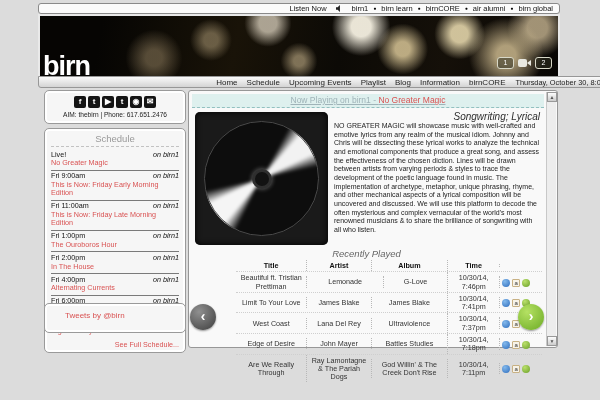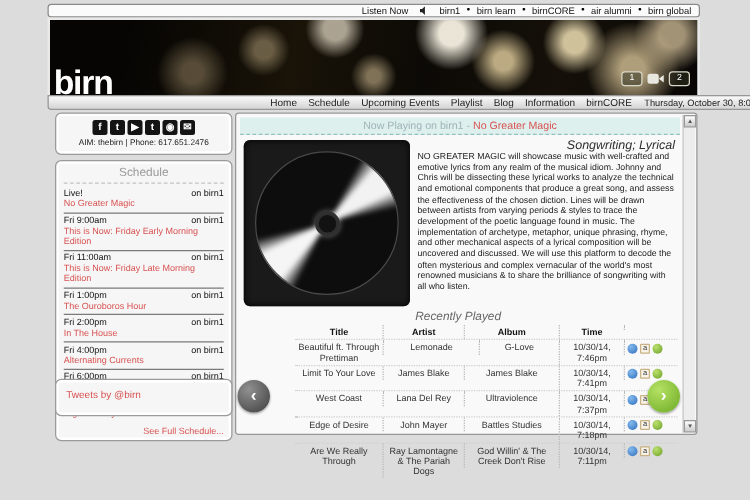--- a/index.html
+++ b/index.html
@@ -57,59 +57,59 @@
   .sicon{width:12px;height:12px;background:#141414;color:#fff;border-radius:2px;font-size:8px;
          line-height:12px;text-align:center;font-weight:bold;cursor:pointer;}
   .contact{font-size:6.6px;color:#222;margin-top:3px;}
 
   .schedulebox{position:absolute;left:44px;top:128px;width:142px;padding:4px 6px 3px;}
   .sched-title{font-size:9.5px;color:#999;text-align:center;border-bottom:1px dashed #c2c2c2;
                padding-bottom:2px;margin-bottom:2px;}
   .sched-entry{border-bottom:1px solid #7a7a7a;padding:1.5px 0 2px;}
   .sched-entry:last-of-type{border-bottom:none;}
   .sched-top{display:flex;justify-content:space-between;font-size:7.2px;color:#111;line-height:1.2;}
-  .sched-station{}
+  .sched-station{font-style:italic;}
   .sched-show{display:block;font-size:7.2px;color:#d95252;line-height:1.18;cursor:pointer;text-decoration:none;}
   .see-full{text-align:right;font-size:7.2px;color:#d95252;padding-top:2px;cursor:pointer;}
 
-  .tweets{position:absolute;left:44px;top:303px;width:142px;height:30px;padding:7px 8px;font-size:8px;color:#d95252;}
+  .tweets{position:absolute;left:44px;top:303px;width:142px;height:30px;padding:7px 20px;font-size:8px;color:#d95252;}
   .tweets span{cursor:pointer;}
 
   
   .main{position:absolute;left:188px;top:90px;width:370px;height:258px;background:#f9f9f9;
         border:1px solid #979797;border-radius:3px;box-sizing:border-box;}
   .scrollbar{position:absolute;top:1px;right:1px;bottom:1px;width:10px;background:#ededed;
              border-left:1px solid #c8c8c8;box-sizing:border-box;}
   .scroll-btn{position:absolute;left:0;width:10px;height:10px;background:linear-gradient(#fdfdfd,#cccccc);
               border:1px solid #999;box-sizing:border-box;font-size:5px;line-height:8px;text-align:center;
               color:#555;cursor:pointer;}
   .scroll-btn.up{top:0;}
   .scroll-btn.down{bottom:0;}
 
   .nowbar{position:absolute;left:3px;right:13px;top:3px;height:13px;background:#def0ee;
-          border-bottom:1px dashed #93c0c0;font-size:8.5px;line-height:13px;text-align:center;color:#9fb3b8;}
+          border-bottom:1px dashed #93c0c0;font-size:8.5px;line-height:13px;text-align:center;color:#9fb3b8;text-decoration:underline;}
   .nowbar .show{color:#d95252;cursor:pointer;}
 
   .art{position:absolute;left:6px;top:21px;width:133px;height:133px;background:#1a1a1a;border-radius:5px;
        box-shadow:inset 0 0 6px #000;}
   .disc-wrap{position:absolute;left:9px;top:9px;width:115px;height:115px;border-radius:50%;overflow:hidden;}
   .disc{position:absolute;left:-4px;top:-4px;width:123px;height:123px;border-radius:50%;filter:blur(1.5px);
         background:conic-gradient(from 0deg,#0d0d0d 0deg 28deg,#f2f2f2 42deg 64deg,#0d0d0d 78deg 206deg,
                    #f5f5f5 220deg 244deg,#0d0d0d 258deg 360deg);}
   .disc-ring{position:absolute;left:9px;top:9px;width:113px;height:113px;border:1px solid #4a4a4a;border-radius:50%;}
   .hub{position:absolute;left:50%;top:50%;width:14px;height:14px;margin:-10px 0 0 -10px;border-radius:50%;
        background:#121212;border:3px solid #2f2f2f;box-shadow:0 0 5px rgba(255,255,255,.4);}
 
   .genre{position:absolute;left:145px;right:17px;top:20px;text-align:right;font-style:italic;
          font-size:10px;color:#2e2e2e;}
   .desc{position:absolute;left:145px;right:17px;top:31px;font-size:7px;line-height:1.24;color:#222;}
 
   .rp-title{position:absolute;left:0;right:13px;top:157px;text-align:center;font-size:9.5px;color:#666;font-style:italic;}
   .rptable{position:absolute;left:3px;right:15px;top:169px;}
-  .trow{display:flex;border-top:1px dotted #cfcfcf;align-items:flex-start;margin-left:44px;}
+  .trow{display:flex;border-top:1px dotted #cfcfcf;align-items:center;margin-left:44px;}
   .trow.header{border-top:none;}
   .trow.header .cell{font-weight:bold;color:#111;}
   .cell{box-sizing:border-box;padding:2px 2px 1px;font-size:7.2px;color:#333;text-align:center;
         border-left:1px dotted #b8b8b8;line-height:1.15;}
   .cell:first-child{border-left:none;}
   .c0{width:23%;} .c1{width:21%;} .c2{width:25%;} .c3{width:17%;}
   .c4{width:14%;display:flex;gap:2px;justify-content:flex-start;align-items:flex-start;padding-top:2.5px;}
   .itunes-icon{width:8px;height:8px;border-radius:50%;display:inline-block;cursor:pointer;
                background:radial-gradient(circle at 35% 30%,#83b9ec,#2e6dbd);flex:0 0 auto;}
   .amazon-icon{width:8px;height:8px;box-sizing:border-box;display:inline-block;cursor:pointer;background:#f7f3e8;
@@ -268,21 +268,21 @@
     <div class="rp-title">Recently Played</div>
     <div class="rptable">
         <div class="trow header">
           <div class="cell c0">Title</div>
           <div class="cell c1">Artist</div>
           <div class="cell c2">Album</div>
           <div class="cell c3">Time</div>
           <div class="cell c4"></div>
         </div>
         <div class="trow">
-          <div class="cell c0">Beautiful ft. Through Prettiman</div>
+          <div class="cell c0">Beautiful ft. Tristian Prettiman</div>
           <div class="cell c2">Lemonade</div>
           <div class="cell c1">G-Love</div>
           <div class="cell c3">10/30/14, 7:46pm</div>
           <div class="cell c4">
             <span class="itunes-icon"></span>
             <span class="amazon-icon">a</span>
             <span class="spotify-icon"></span>
           </div>
         </div>
         <div class="trow">

